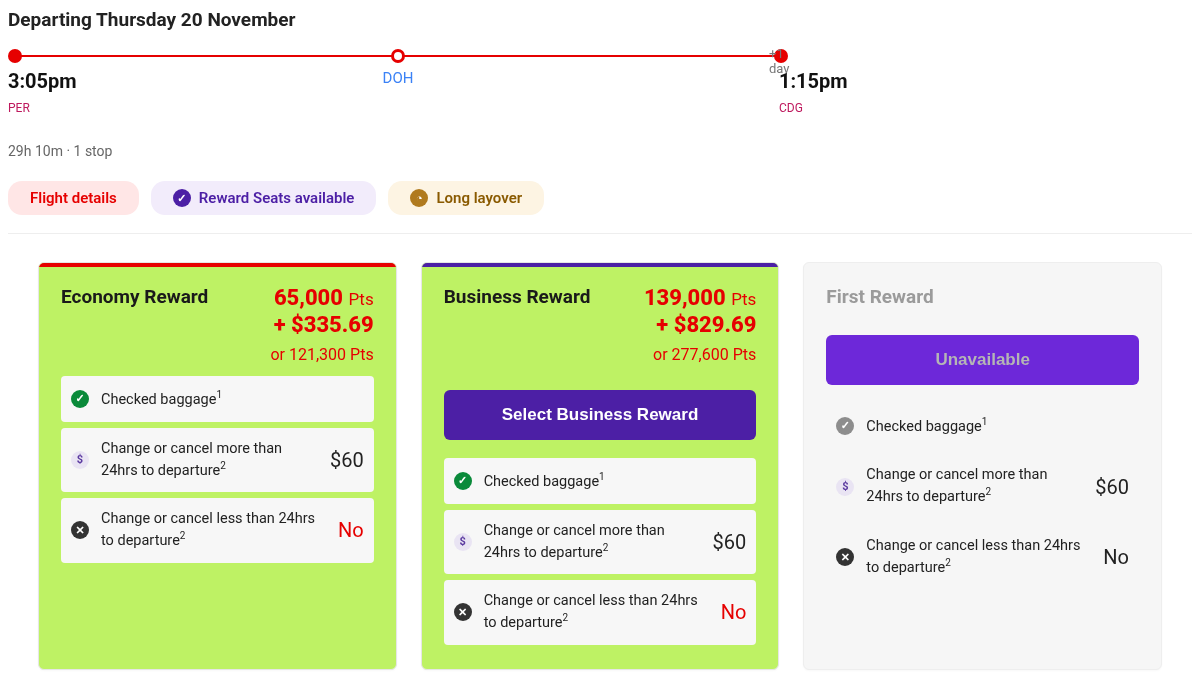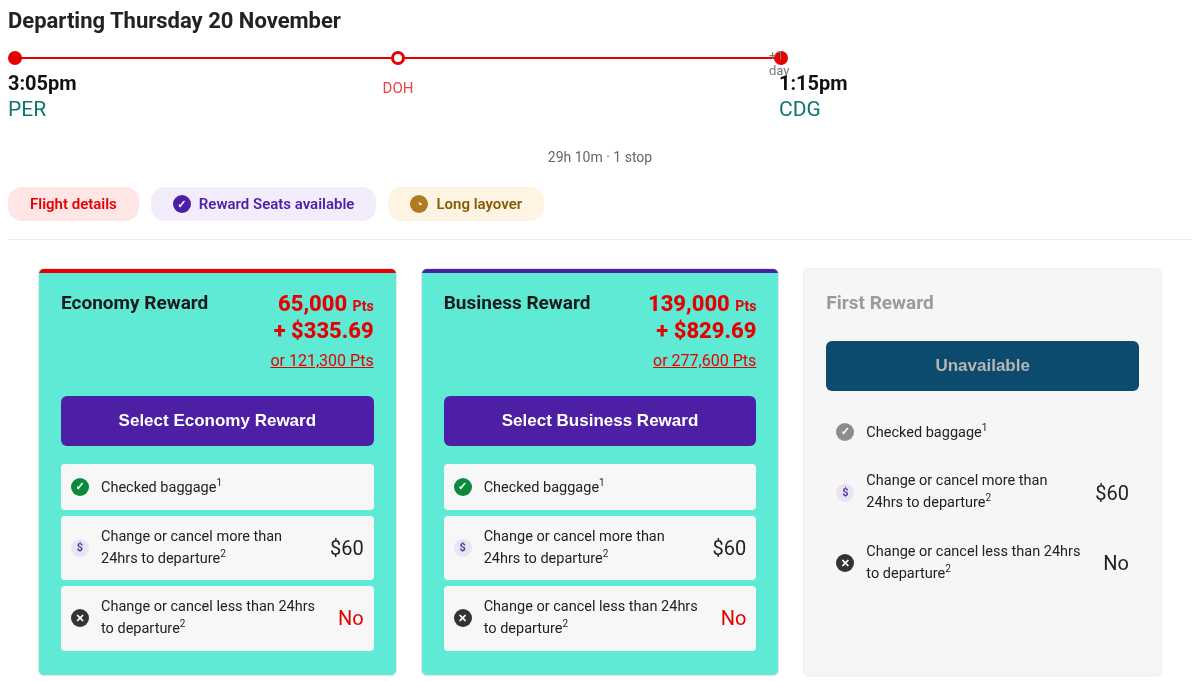--- a/index.html
+++ b/index.html
@@ -4,21 +4,21 @@
 <style>
   * { box-sizing: border-box; margin: 0; padding: 0; }
   body {
     font-family: -apple-system, BlinkMacSystemFont, "Segoe UI", Roboto, Helvetica, Arial, sans-serif;
     color: #1a1a1a;
     background: #fff;
     padding: 8px;
     width: 1200px;
   }
   .heading {
-    font-size: 22px;
+    font-size: 19px;
     font-weight: 700;
     color: #222;
     margin-bottom: 18px;
   }
   
   .timeline {
     position: relative;
     height: 14px;
     margin-bottom: 6px;
     width: 780px;
@@ -48,35 +48,34 @@
     color: #777;
   }
   .times-row {
     display: flex;
     width: 780px;
     position: relative;
     margin-top: 6px;
   }
   .time-col { display: flex; flex-direction: column; }
   .time-col .time { font-size: 20px; font-weight: 700; color: #111; }
-  .time-col .code { font-size: 21px; color: #0f766e; margin-top: 2px; font-weight: 400; }
+  .time-col .code { font-size: 12px; color: #be185d; margin-top: 8px; font-weight: 400; }
   .mid-code {
     position: absolute;
     left: 50%;
     transform: translateX(-50%);
-    top: 8px;
+    top: 0;
     font-size: 15px;
-    color: #ef4444;
+    color: #3b82f6;
   }
   .arrive { position: absolute; left: 771px; }
   .duration {
     font-size: 14px;
     color: #666;
     margin-top: 28px;
-    text-align: center;
   }
   
   .chips {
     display: flex;
     gap: 12px;
     margin-top: 22px;
     margin-bottom: 18px;
   }
   .chip {
     display: inline-flex;
@@ -112,21 +111,21 @@
   .cards {
     display: flex;
     gap: 24px;
     padding: 0 30px;
   }
   .card {
     flex: 1;
     border: 1px solid #e6e6e6;
     border-radius: 6px;
     overflow: hidden;
-    background: #5eead4;
+    background: #bef264;
     box-shadow: 0 1px 2px rgba(0,0,0,0.03);
   }
   .card .topbar { height: 4px; }
   .card.economy .topbar { background: #e60000; }
   .card.business .topbar { background: #4c1fa5; }
   .card.first {
     background: #f6f6f6;
     border-color: #eee;
   }
   .card.first .topbar { background: transparent; height: 4px; }
@@ -142,50 +141,49 @@
     color: #1a1a1a;
     line-height: 1.25;
   }
   .card.first .fare-name { color: #9b9b9b; }
   .price-col { text-align: right; }
   .pts-line {
     font-size: 22px;
     font-weight: 800;
     color: #e60000;
   }
-  .pts-line .pts-unit { font-size: 14px; font-weight: 700; margin-top: 20px; }
+  .pts-line .pts-unit { font-size: 17px; font-weight: 400; margin-top: 20px; }
   .cash-line {
     font-size: 22px;
     font-weight: 800;
     color: #e60000;
     margin-top: 2px;
   }
   .or-line {
     font-size: 16px;
     color: #e60000;
     margin-top: 8px;
-    text-decoration: underline;
   }
   .card-body { padding: 0 22px 18px 22px; }
   .select-btn {
     display: block;
     width: 100%;
     padding: 15px 10px;
     margin-top: 14px;
     margin-bottom: 18px;
     border: none;
     border-radius: 6px;
     font-size: 17px;
     font-weight: 600;
     cursor: pointer;
     color: #fff;
     background: #4c1fa5;
   }
   .select-btn.disabled {
-    background: #0c4a6e;
+    background: #6d28d9;
     color: #b5b5b5;
     cursor: default;
   }
   .feat {
     display: flex;
     align-items: center;
     gap: 12px;
     padding: 12px 10px;
     border-radius: 4px;
     background: #f7f7f7;
@@ -264,21 +262,20 @@
       <div class="fare-name">Economy Reward</div>
       <div class="price-col">
         <div class="pts-line">
           <span>65,000</span> <span class="pts-unit">Pts</span>
         </div>
         <div class="cash-line">+ $335.69</div>
         <div class="or-line">or 121,300 Pts</div>
       </div>
     </div>
     <div class="card-body">
-      <button class="select-btn">Select Economy Reward</button>
 
       <div class="feat">
         <span class="ficon check">✓</span>
         <span class="ftext"><span>Checked baggage</span><sup>1</sup></span>
       </div>
       <div class="feat">
         <span class="ficon dollar">$</span>
         <span class="ftext"><span>Change or cancel more than 24hrs to departure</span><sup>2</sup></span>
         <span class="fval">$60</span>
       </div>

